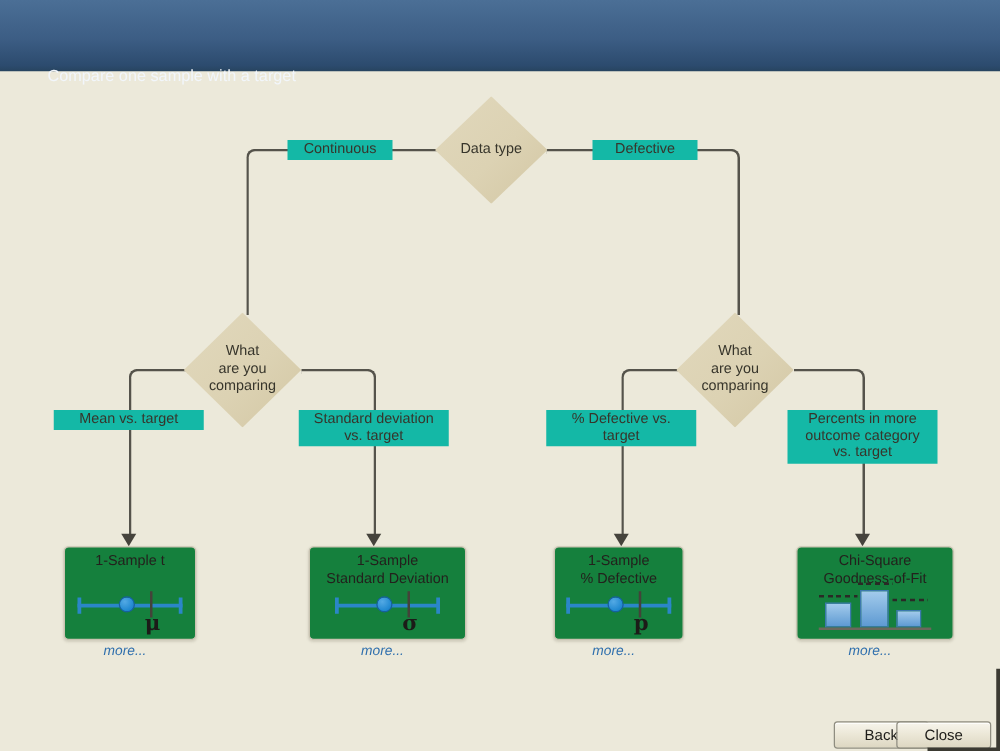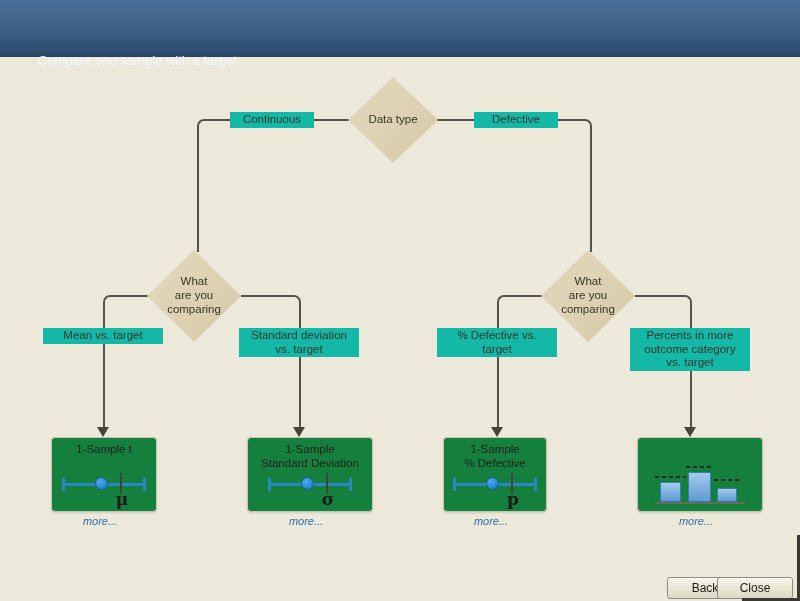--- a/index.html
+++ b/index.html
@@ -195,20 +195,24 @@
       <div class="cap l"></div>
       <div class="cap r"></div>
       <div class="dot"></div>
       <div class="tick"></div>
       <div class="sym">p</div>
     </div>
   </div>
   <div class="more" style="left:443px;width:96px;">more...</div>
 
   <div class="card" style="left:637px;top:437px;width:126px;">
+    <div class="ctitle">
+      <div>Chi-Square</div>
+      <div>Goodness-of-Fit</div>
+    </div>
     <div class="chi">
       <div class="bar" style="left:5px;width:21px;height:20px;"></div>
       <div class="bar" style="left:33px;width:23px;height:30px;"></div>
       <div class="bar" style="left:62px;width:20px;height:14px;"></div>
       <div class="dash" style="left:0;width:31px;bottom:26px;"></div>
       <div class="dash" style="left:31px;width:28px;bottom:36px;"></div>
       <div class="dash" style="left:59px;width:28px;bottom:23px;"></div>
       <div class="base"></div>
     </div>
   </div>

